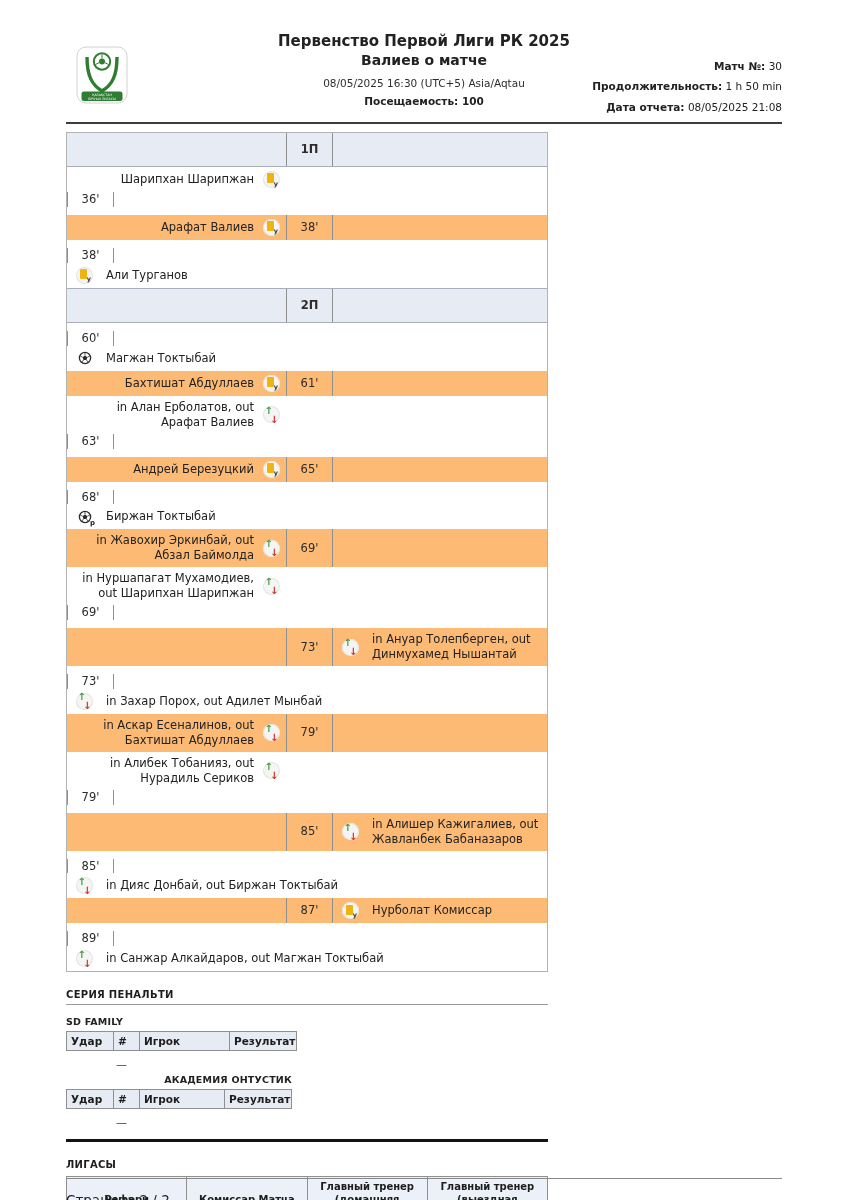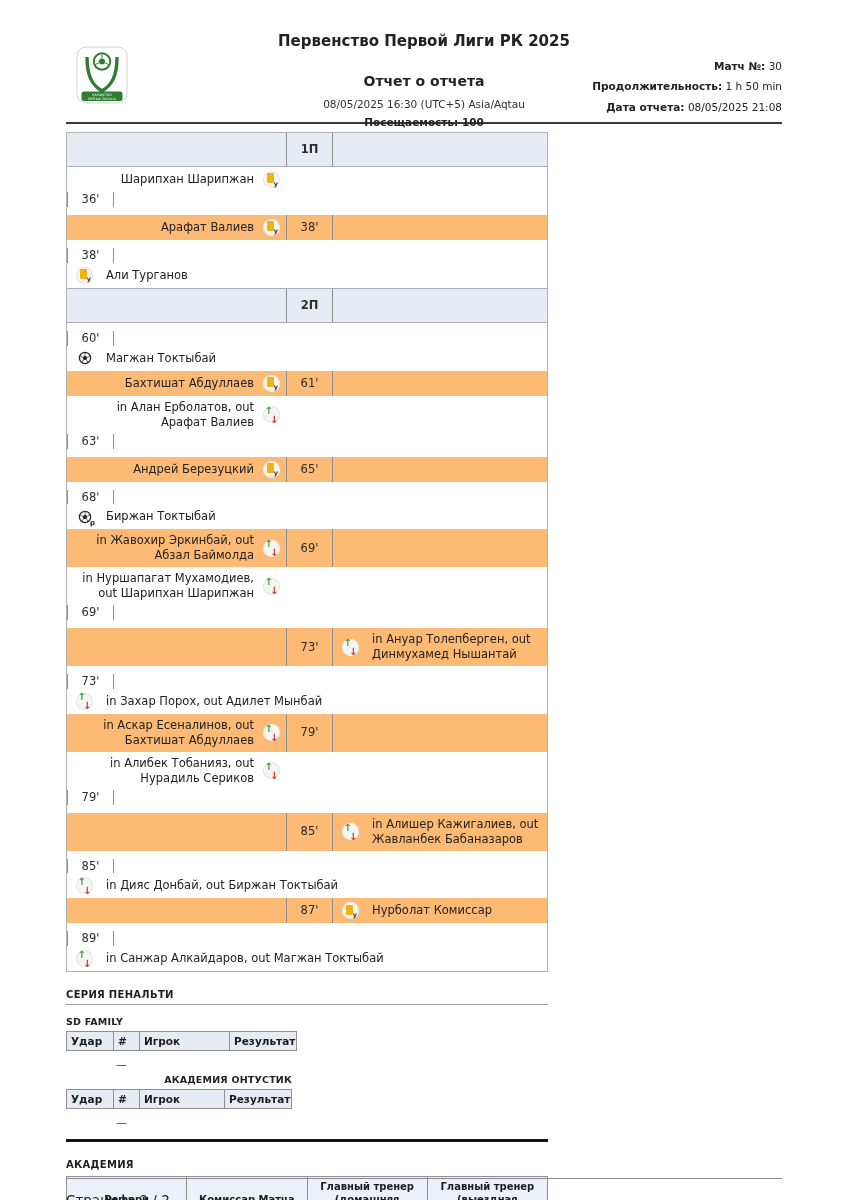--- a/index.html
+++ b/index.html
@@ -7,21 +7,21 @@
     width:848px;height:1200px;background:#ffffff;color:#222;
     font-family:"DejaVu Sans","Liberation Sans",sans-serif;
     position:relative;overflow:hidden;
   }
   .page{position:relative;width:848px;height:1200px;}
 
   
   .hdr{position:relative;height:94px;margin:26px 66px 0;}
   .logo{position:absolute;left:10px;top:20px;width:52px;height:58px;}
   .hdr-center{position:absolute;left:50%;transform:translateX(-50%);top:6px;width:440px;text-align:center;}
-  .h-title{font-size:15px;font-weight:bold;margin-bottom:23px;}
+  .h-title{font-size:15px;font-weight:bold;margin-bottom:2px;}
   .h-sub{font-size:14px;font-weight:bold;margin-bottom:9px;}
   .h-dt{font-size:10.5px;color:#2e2e2e;margin-bottom:6px;}
   .h-att{font-size:10.5px;font-weight:bold;}
   .hdr-right{position:absolute;right:0;top:30px;text-align:right;font-size:10.5px;line-height:1.95;}
   .hdr-right b{font-weight:bold;}
   .hdr-rule{margin:2px 66px 0;border-top:2px solid #3b3b3b;}
 
   
   .events{margin:8px 66px 0;width:482px;border:1px solid #b3b3b3;box-sizing:border-box;}
   .evrow{display:flex;align-items:stretch;font-size:11.5px;line-height:1.3;}
@@ -89,21 +89,21 @@
         <line x1="28.8" y1="16.6" x2="32.6" y2="18.6"></line>
         <line x1="23.2" y1="16.6" x2="19.4" y2="18.6"></line>
       </g>
       <rect x="5.5" y="45.5" width="41" height="9.5" rx="2.5" fill="#2e7d32"></rect>
       <text x="26" y="49.6" text-anchor="middle" font-size="3.2" fill="#ffffff">ҚАЗАҚСТАН</text>
       <text x="26" y="53.6" text-anchor="middle" font-size="3.2" fill="#ffffff">БІРІНШІ ЛИГАСЫ</text>
     </svg>
 
     <div class="hdr-center">
       <div class="h-title">Первенство Первой Лиги РК 2025</div>
-      <div class="h-sub">Отчет о отчета</div>
+      <div class="h-sub">Валиев о матче</div>
       <div class="h-dt">08/05/2025 16:30 (UTC+5) Asia/Aqtau</div>
       <div class="h-att"><span>Посещаемость:</span> <span>100</span></div>
     </div>
 
     <div class="hdr-right">
       <div><b>Матч №:</b> <span>30</span></div>
       <div><b>Продолжительность:</b> <span>1 h 50 min</span></div>
       <div><b>Дата отчета:</b> <span>08/05/2025 21:08</span></div>
     </div>
   </div>
@@ -406,21 +406,21 @@
               <th class="c2">Игрок</th>
               <th class="c3">Результат</th>
             </tr>
           </thead>
       </table>
       <div class="pen-dash">—</div>
     </div>
   </div>
   <div class="thick-rule"></div>
 
-  <div class="sec-label">АКАДЕМИЯ</div>
+  <div class="sec-label">ЛИГАСЫ</div>
   <table class="sig-table">
     <thead>
         <tr>
           <th>Рефери</th>
           <th>Комиссар Матча</th>
           <th>Главный тренер (домашняя команда)</th>
           <th>Главный тренер (выездная команда)</th>
         </tr>
       </thead>
     <tbody>

